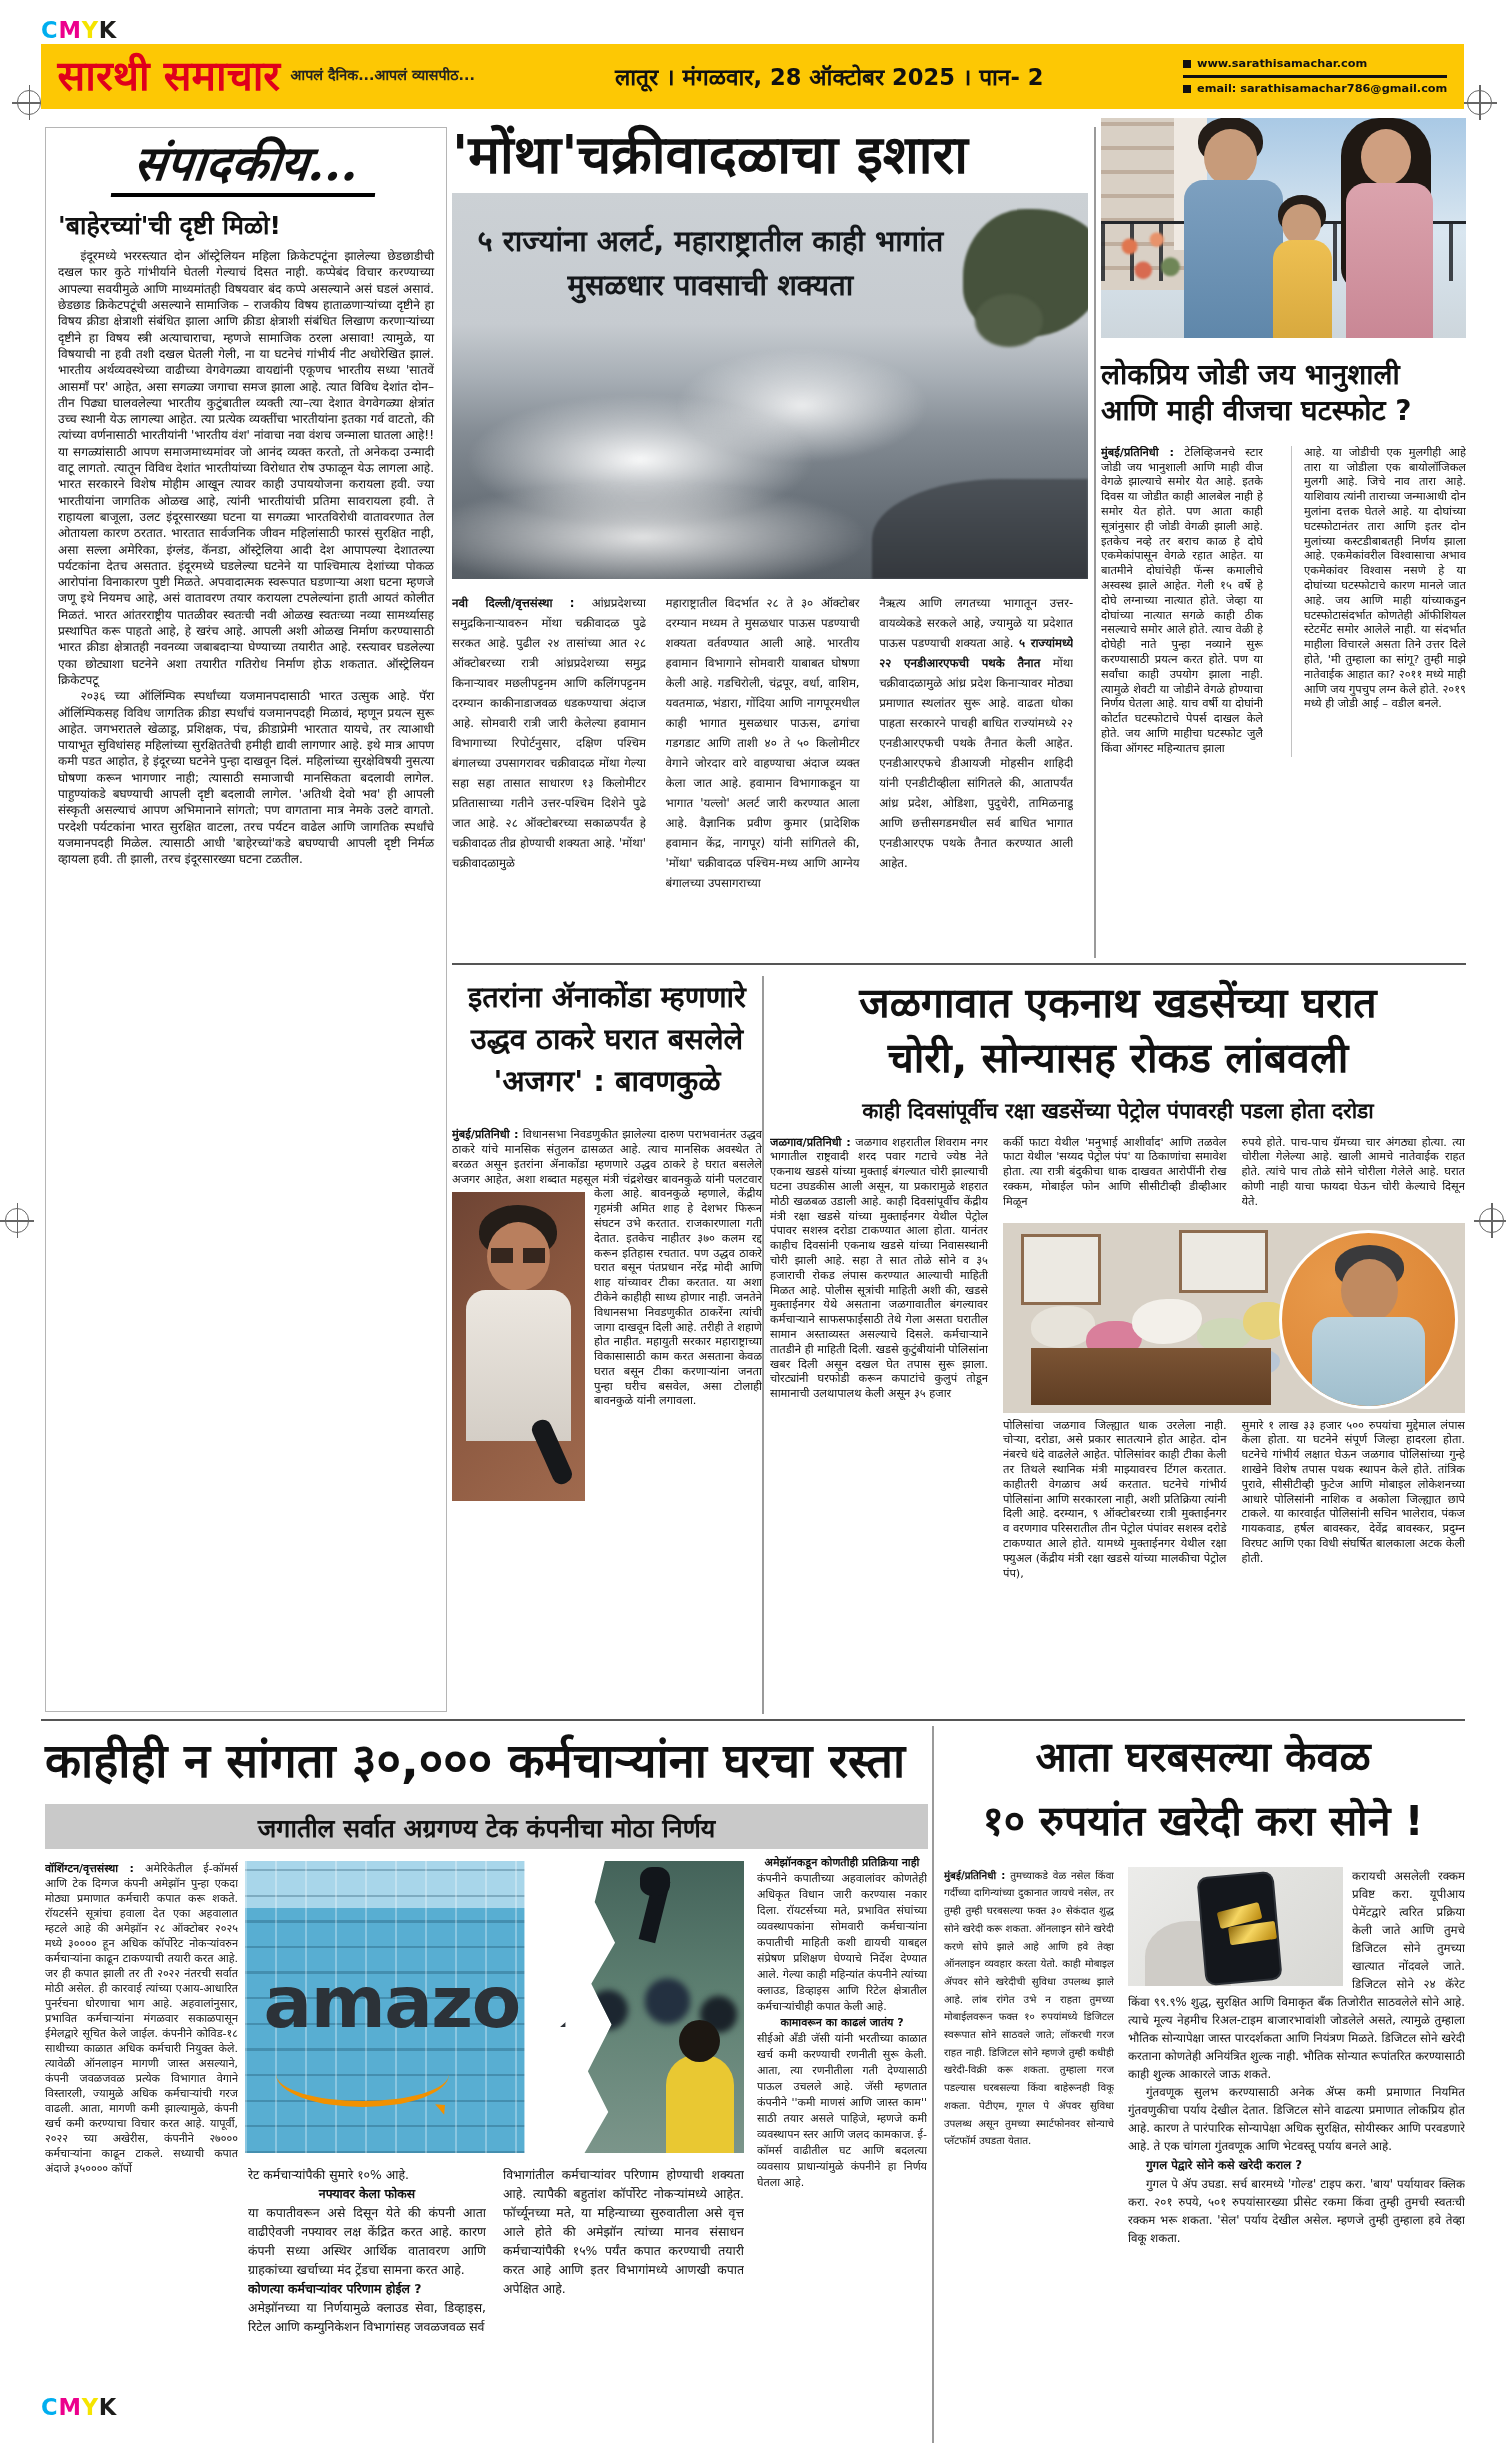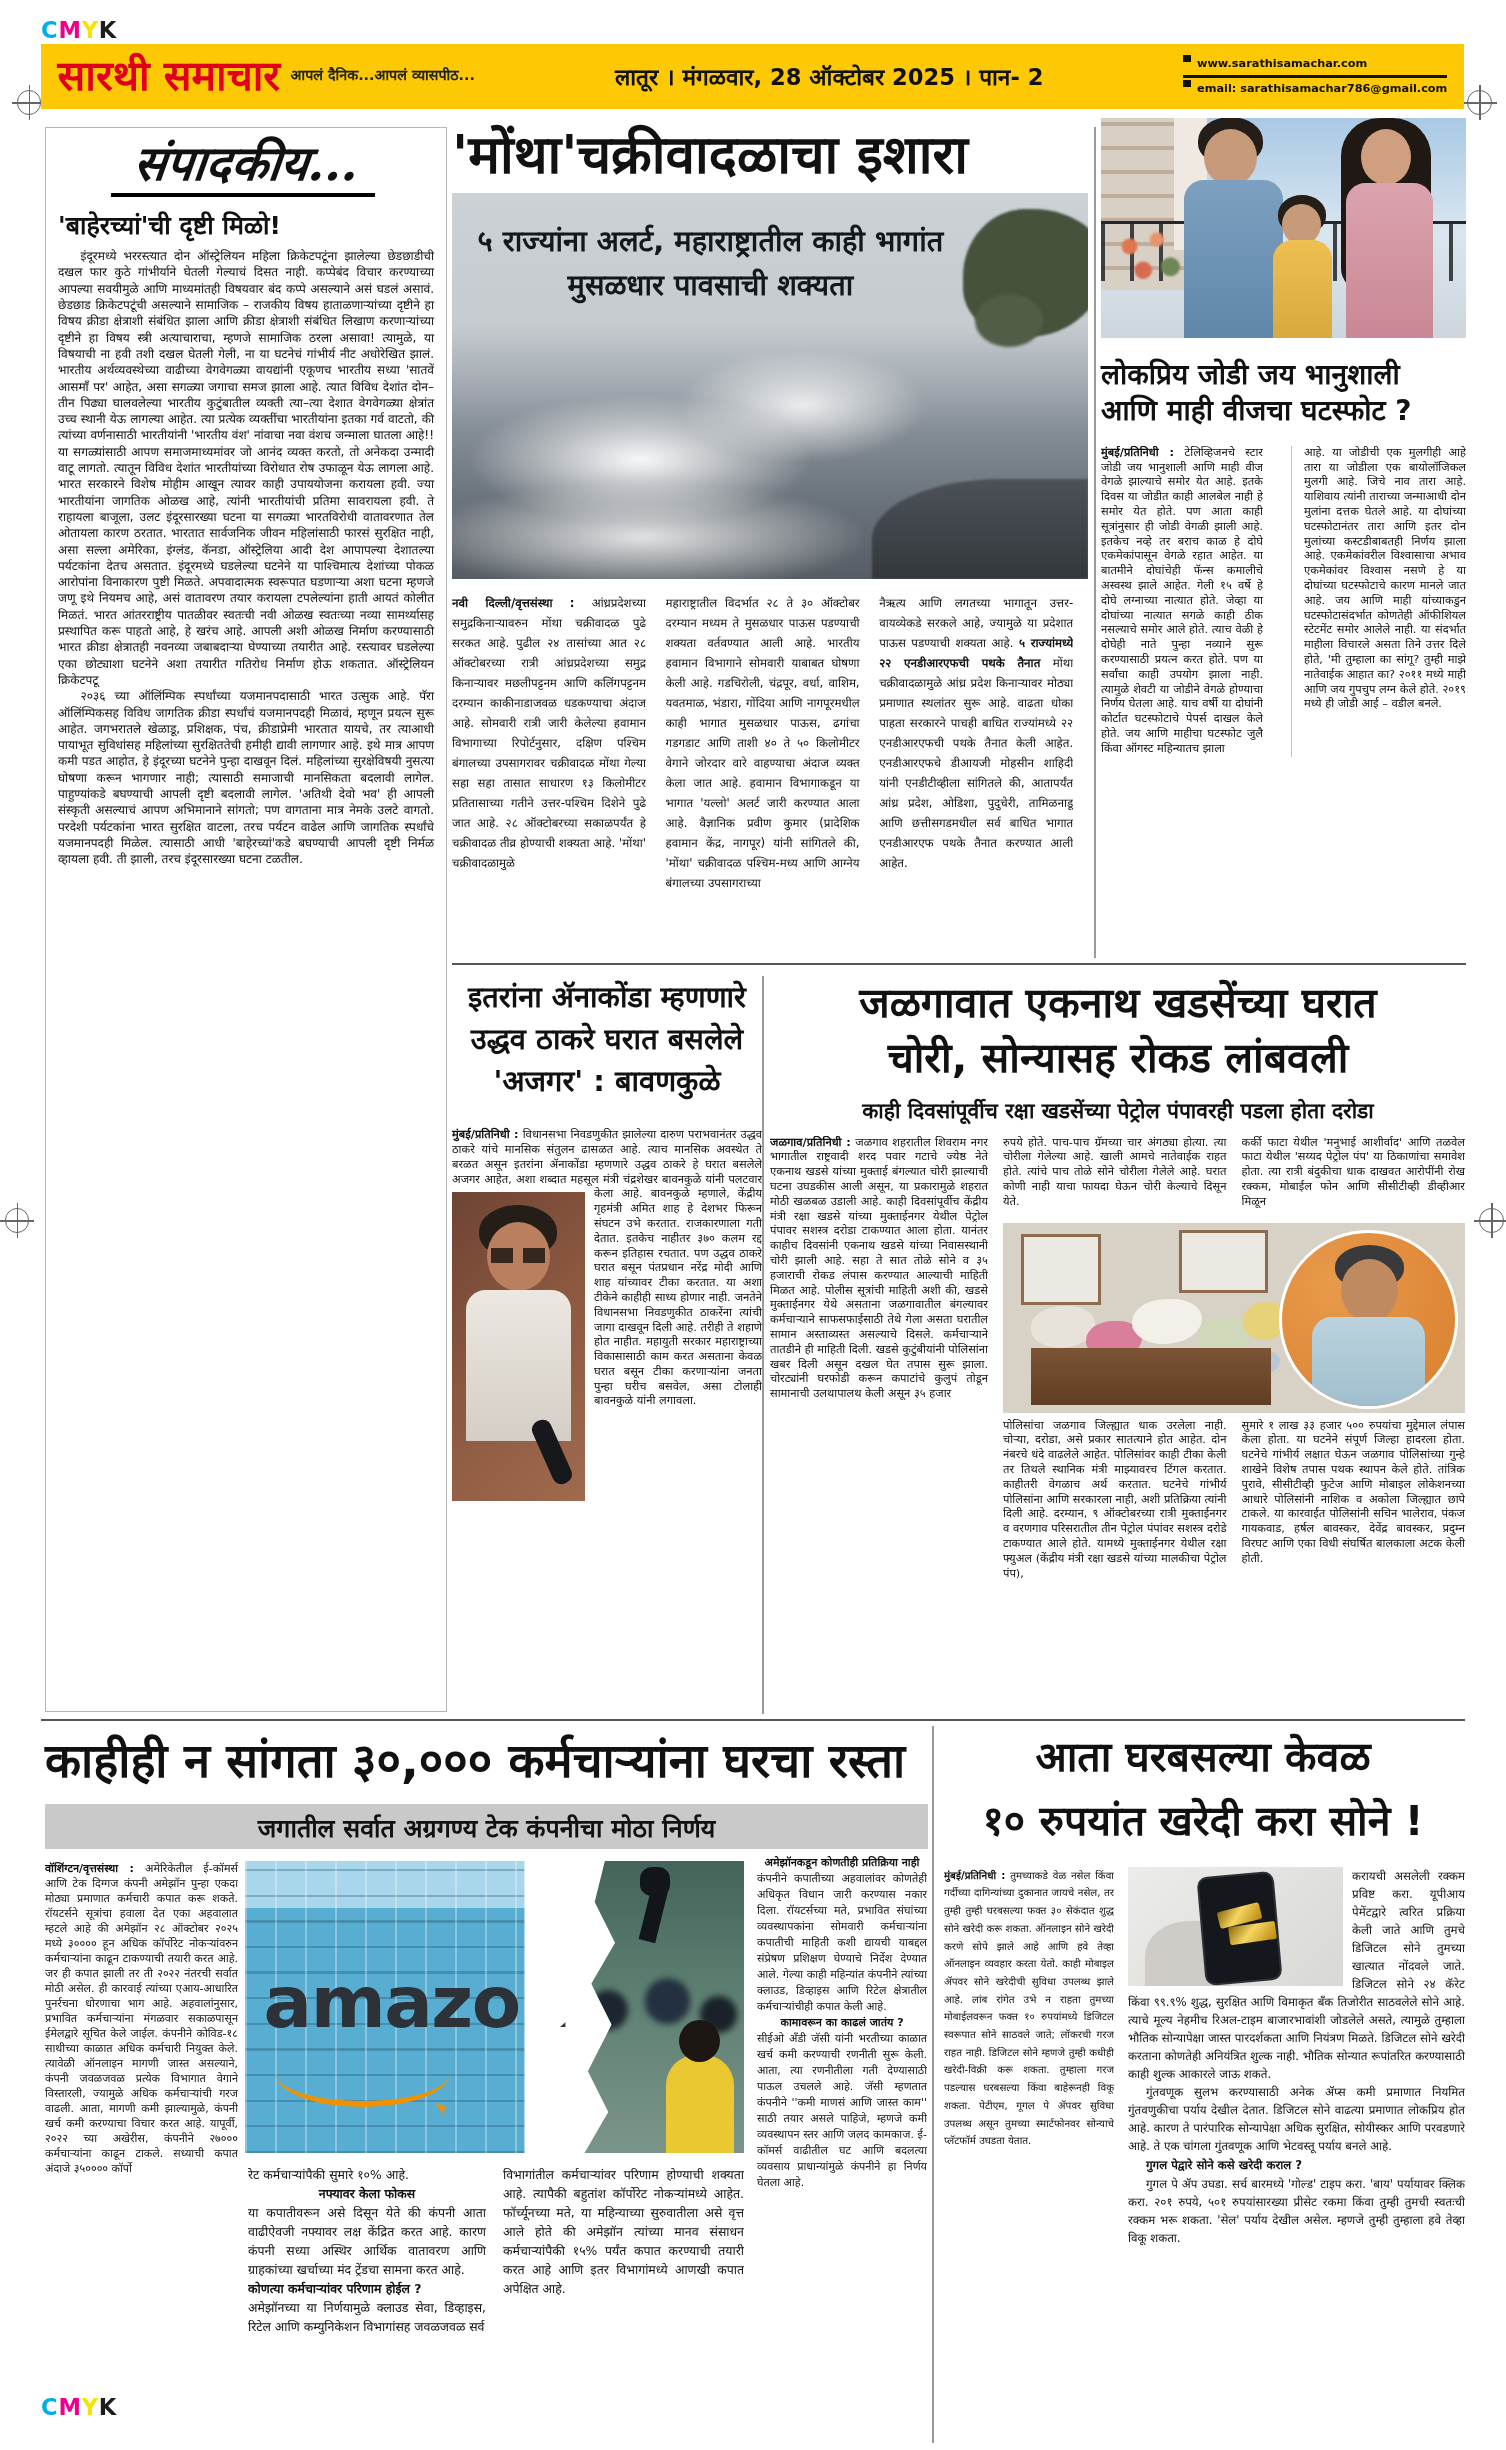--- a/index.html
+++ b/index.html
@@ -19,21 +19,21 @@
   .reg .h{left:-6px;right:-6px;top:50%;height:1.5px}
   .reg .v{top:-6px;bottom:-6px;left:50%;width:1.5px}
 
   
   .masthead{left:41px;top:44px;width:1423px;height:65px;background:#fdc804;
             display:flex;align-items:center;padding:0 16.6px;box-sizing:border-box}
   .mh-title{font-size:41px;font-weight:800;color:#e0001b;line-height:1;white-space:nowrap}
   .mh-tag{font-size:14.3px;font-weight:bold;color:#222;margin:0 0 4.5px 10.5px;white-space:nowrap}
   .mh-date{flex:1;text-align:center;font-size:22.6px;font-weight:800;color:#111;white-space:nowrap}
   .mh-right{font-size:11.3px;font-weight:bold;color:#111;line-height:1.6;white-space:nowrap}
-  .mh-right .row{display:flex;gap:6px}
+  .mh-right .row{display:flex;align-items:center;gap:6px}
   .sq{width:7.5px;height:7.5px;background:#111;display:inline-block}
   .mh-sep{height:2.3px;background:#111;margin:2.3px 0}
 
   
   .vrule{width:1.5px;background:#9a9a9a}
   .hrule{height:1.5px;background:#555}
 
   
   .editorial{left:45px;top:127px;width:402px;height:1585px;border:1.5px solid #b5b5b5;
              box-sizing:border-box;padding:7.5px 12px}
@@ -348,22 +348,22 @@
     <div>चोरी, सोन्यासह रोकड लांबवली</div>
   </div>
   <div class="khd-sub">काही दिवसांपूर्वीच रक्षा खडसेंच्या पेट्रोल पंपावरही पडला होता दरोडा</div>
   <div class="khd-body">
     <div class="khd-c1 bt jt clip">
       <span class="b">जळगाव/प्रतिनिधी :</span>
       <span>जळगाव शहरातील शिवराम नगर भागातील राष्ट्रवादी शरद पवार गटाचे ज्येष्ठ नेते एकनाथ खडसे यांच्या मुक्ताई बंगल्यात चोरी झाल्याची घटना उघडकीस आली असून, या प्रकारामुळे शहरात मोठी खळबळ उडाली आहे. काही दिवसांपूर्वीच केंद्रीय मंत्री रक्षा खडसे यांच्या मुक्ताईनगर येथील पेट्रोल पंपावर सशस्त्र दरोडा टाकण्यात आला होता. यानंतर काहीच दिवसांनी एकनाथ खडसे यांच्या निवासस्थानी चोरी झाली आहे. सहा ते सात तोळे सोने व ३५ हजाराची रोकड लंपास करण्यात आल्याची माहिती मिळत आहे. पोलीस सूत्रांची माहिती अशी की, खडसे मुक्ताईनगर येथे असताना जळगावातील बंगल्यावर कर्मचाऱ्याने साफसफाईसाठी तेथे गेला असता घरातील सामान अस्ताव्यस्त असल्याचे दिसले. कर्मचाऱ्याने तातडीने ही माहिती दिली. खडसे कुटुंबीयांनी पोलिसांना खबर दिली असून दखल घेत तपास सुरू झाला. चोरट्यांनी घरफोडी करून कपाटांचे कुलुपं तोडून सामानाची उलथापालथ केली असून ३५ हजार</span>
     </div>
     <div class="khd-right">
       <div class="khd-toprow">
+        <div class="col bt jt clip">कर्की फाटा येथील 'मनुभाई आशीर्वाद' आणि तळवेल फाटा येथील 'सय्यद पेट्रोल पंप' या ठिकाणांचा समावेश होता. त्या रात्री बंदुकीचा धाक दाखवत आरोपींनी रोख रक्कम, मोबाईल फोन आणि सीसीटीव्ही डीव्हीआर मिळून</div>
         <div class="col bt jt clip">रुपये होते. पाच-पाच ग्रॅमच्या चार अंगठ्या होत्या. त्या चोरीला गेलेल्या आहे. खाली आमचे नातेवाईक राहत होते. त्यांचे पाच तोळे सोने चोरीला गेलेले आहे. घरात कोणी नाही याचा फायदा घेऊन चोरी केल्याचे दिसून येते.</div>
-        <div class="col bt jt clip">कर्की फाटा येथील 'मनुभाई आशीर्वाद' आणि तळवेल फाटा येथील 'सय्यद पेट्रोल पंप' या ठिकाणांचा समावेश होता. त्या रात्री बंदुकीचा धाक दाखवत आरोपींनी रोख रक्कम, मोबाईल फोन आणि सीसीटीव्ही डीव्हीआर मिळून</div>
       </div>
       <div class="khd-photo">
         <div class="win w1"></div>
         <div class="win w2"></div>
         <div class="blob kb1"></div>
         <div class="blob kb2"></div>
         <div class="blob kb3"></div>
         <div class="blob kb4"></div>
         <div class="blob kb5"></div>
         <div class="blob kb6"></div>

